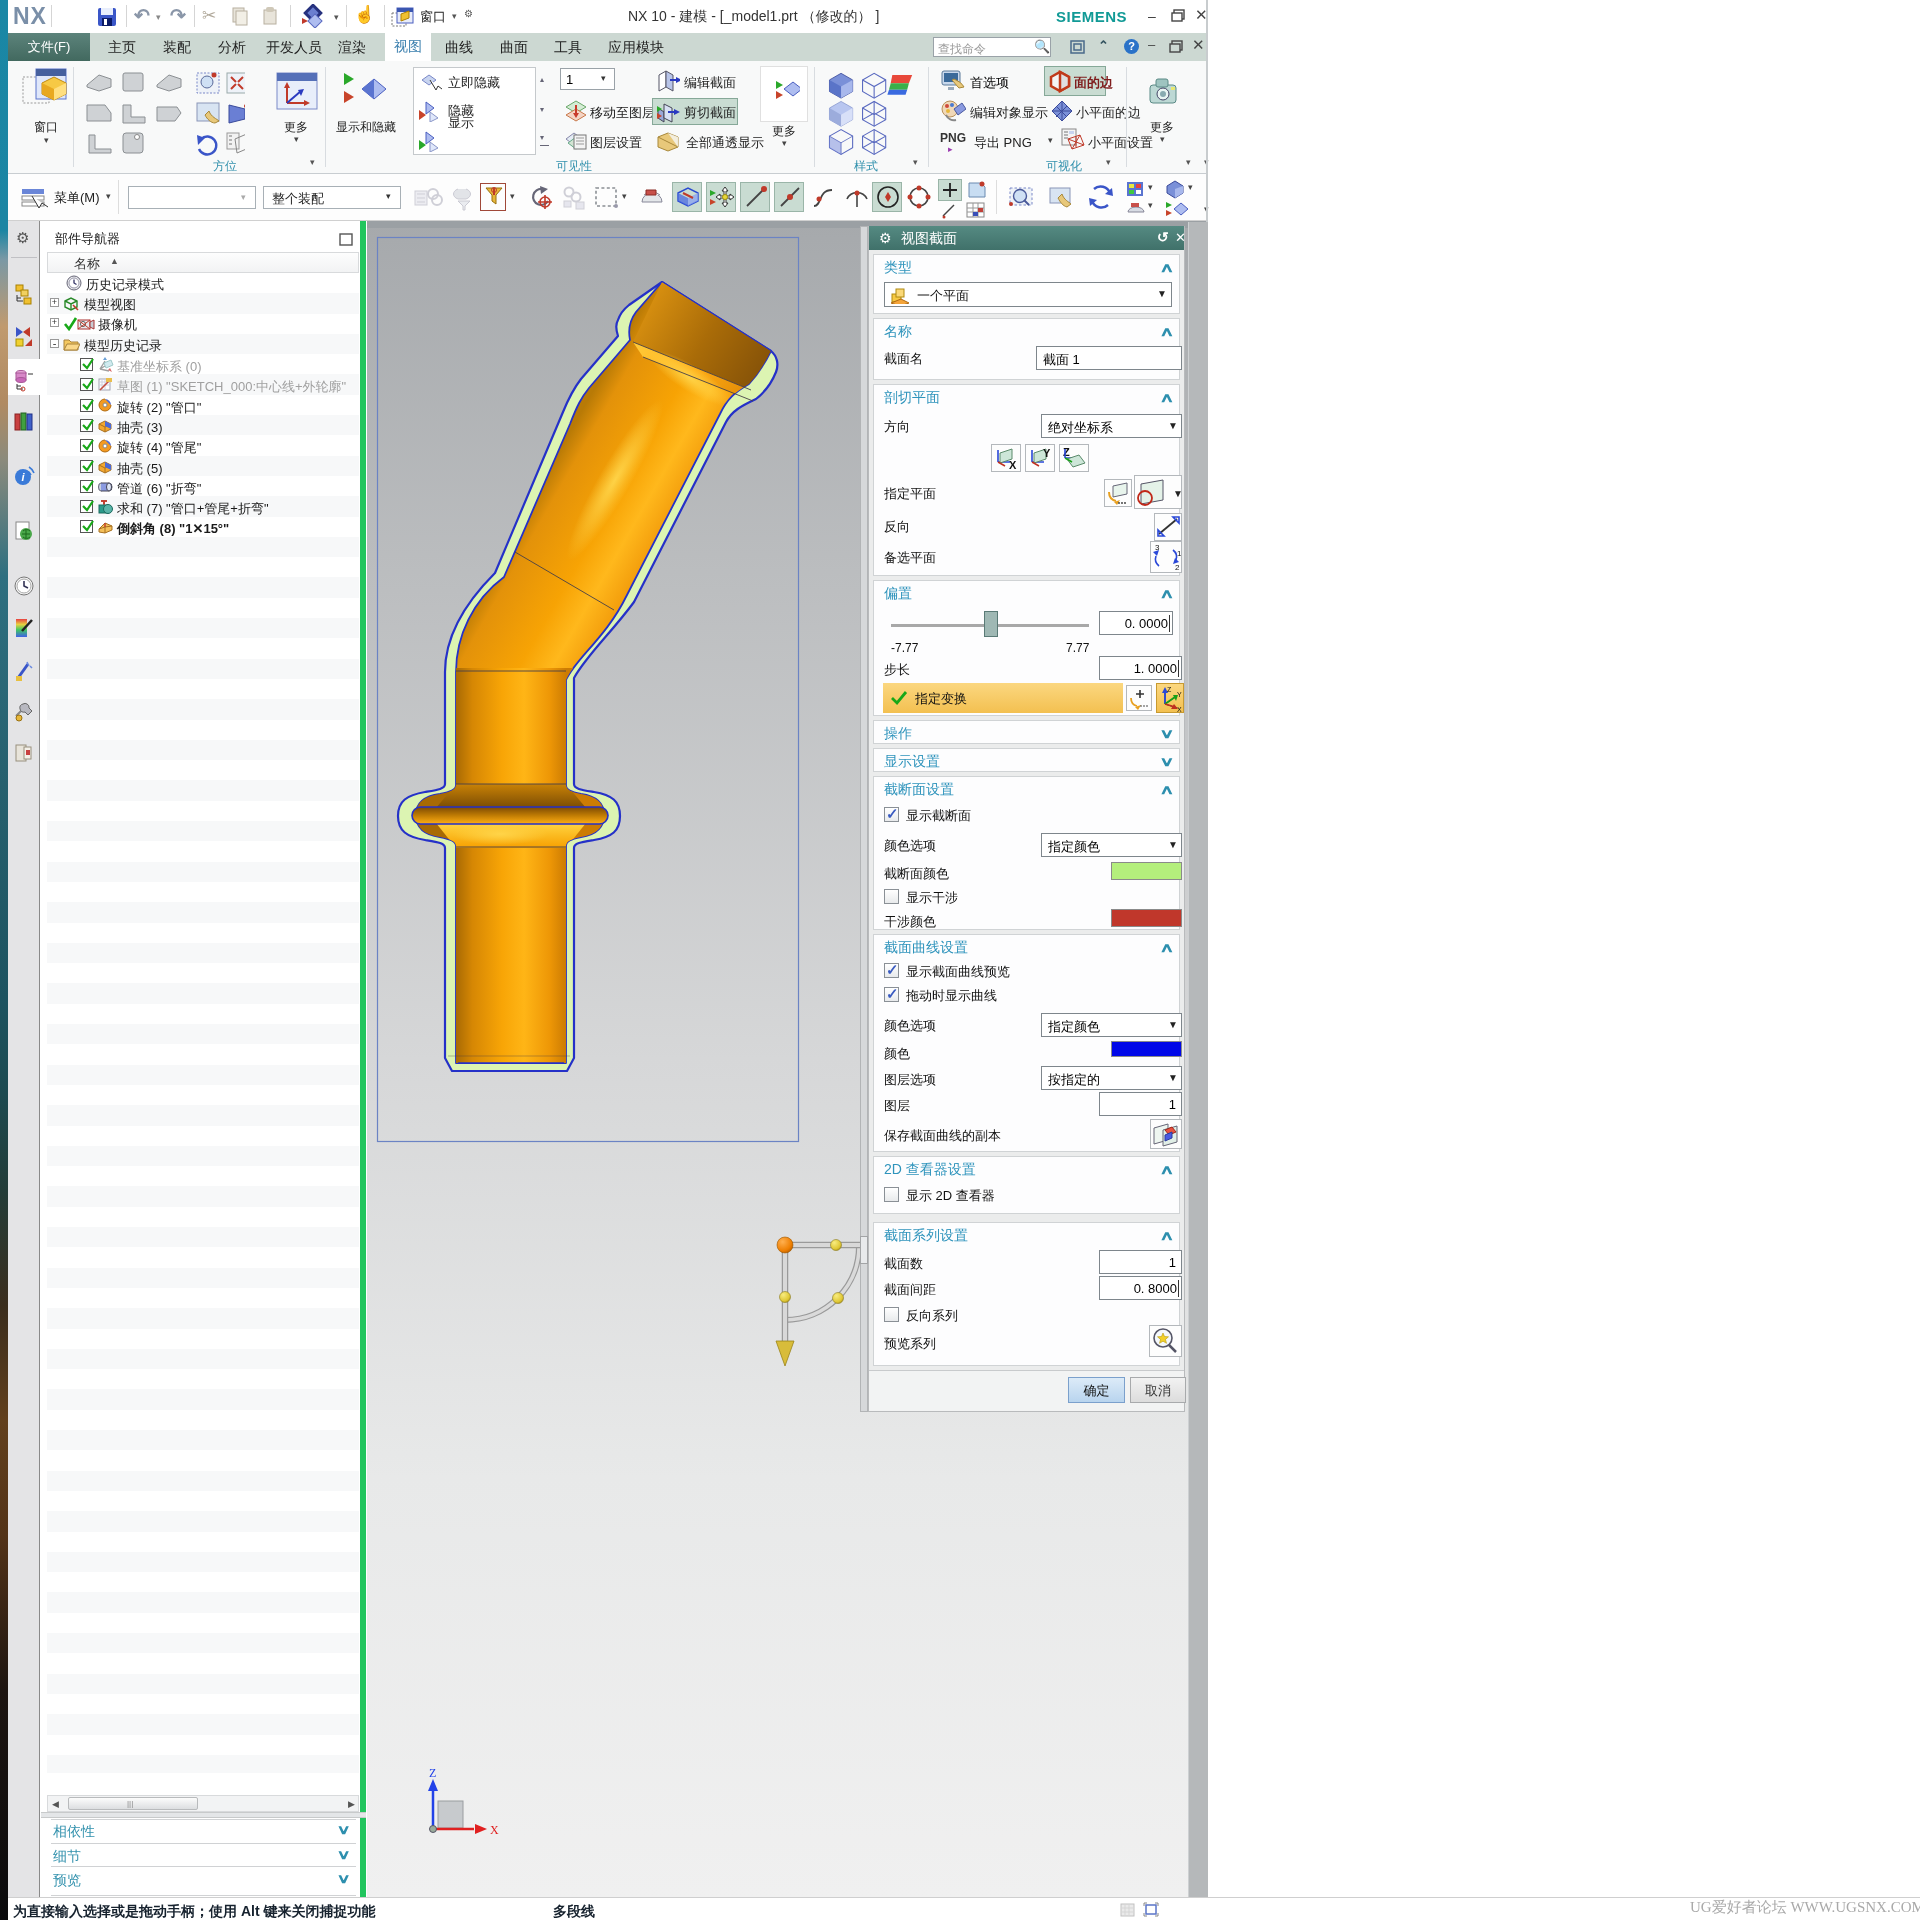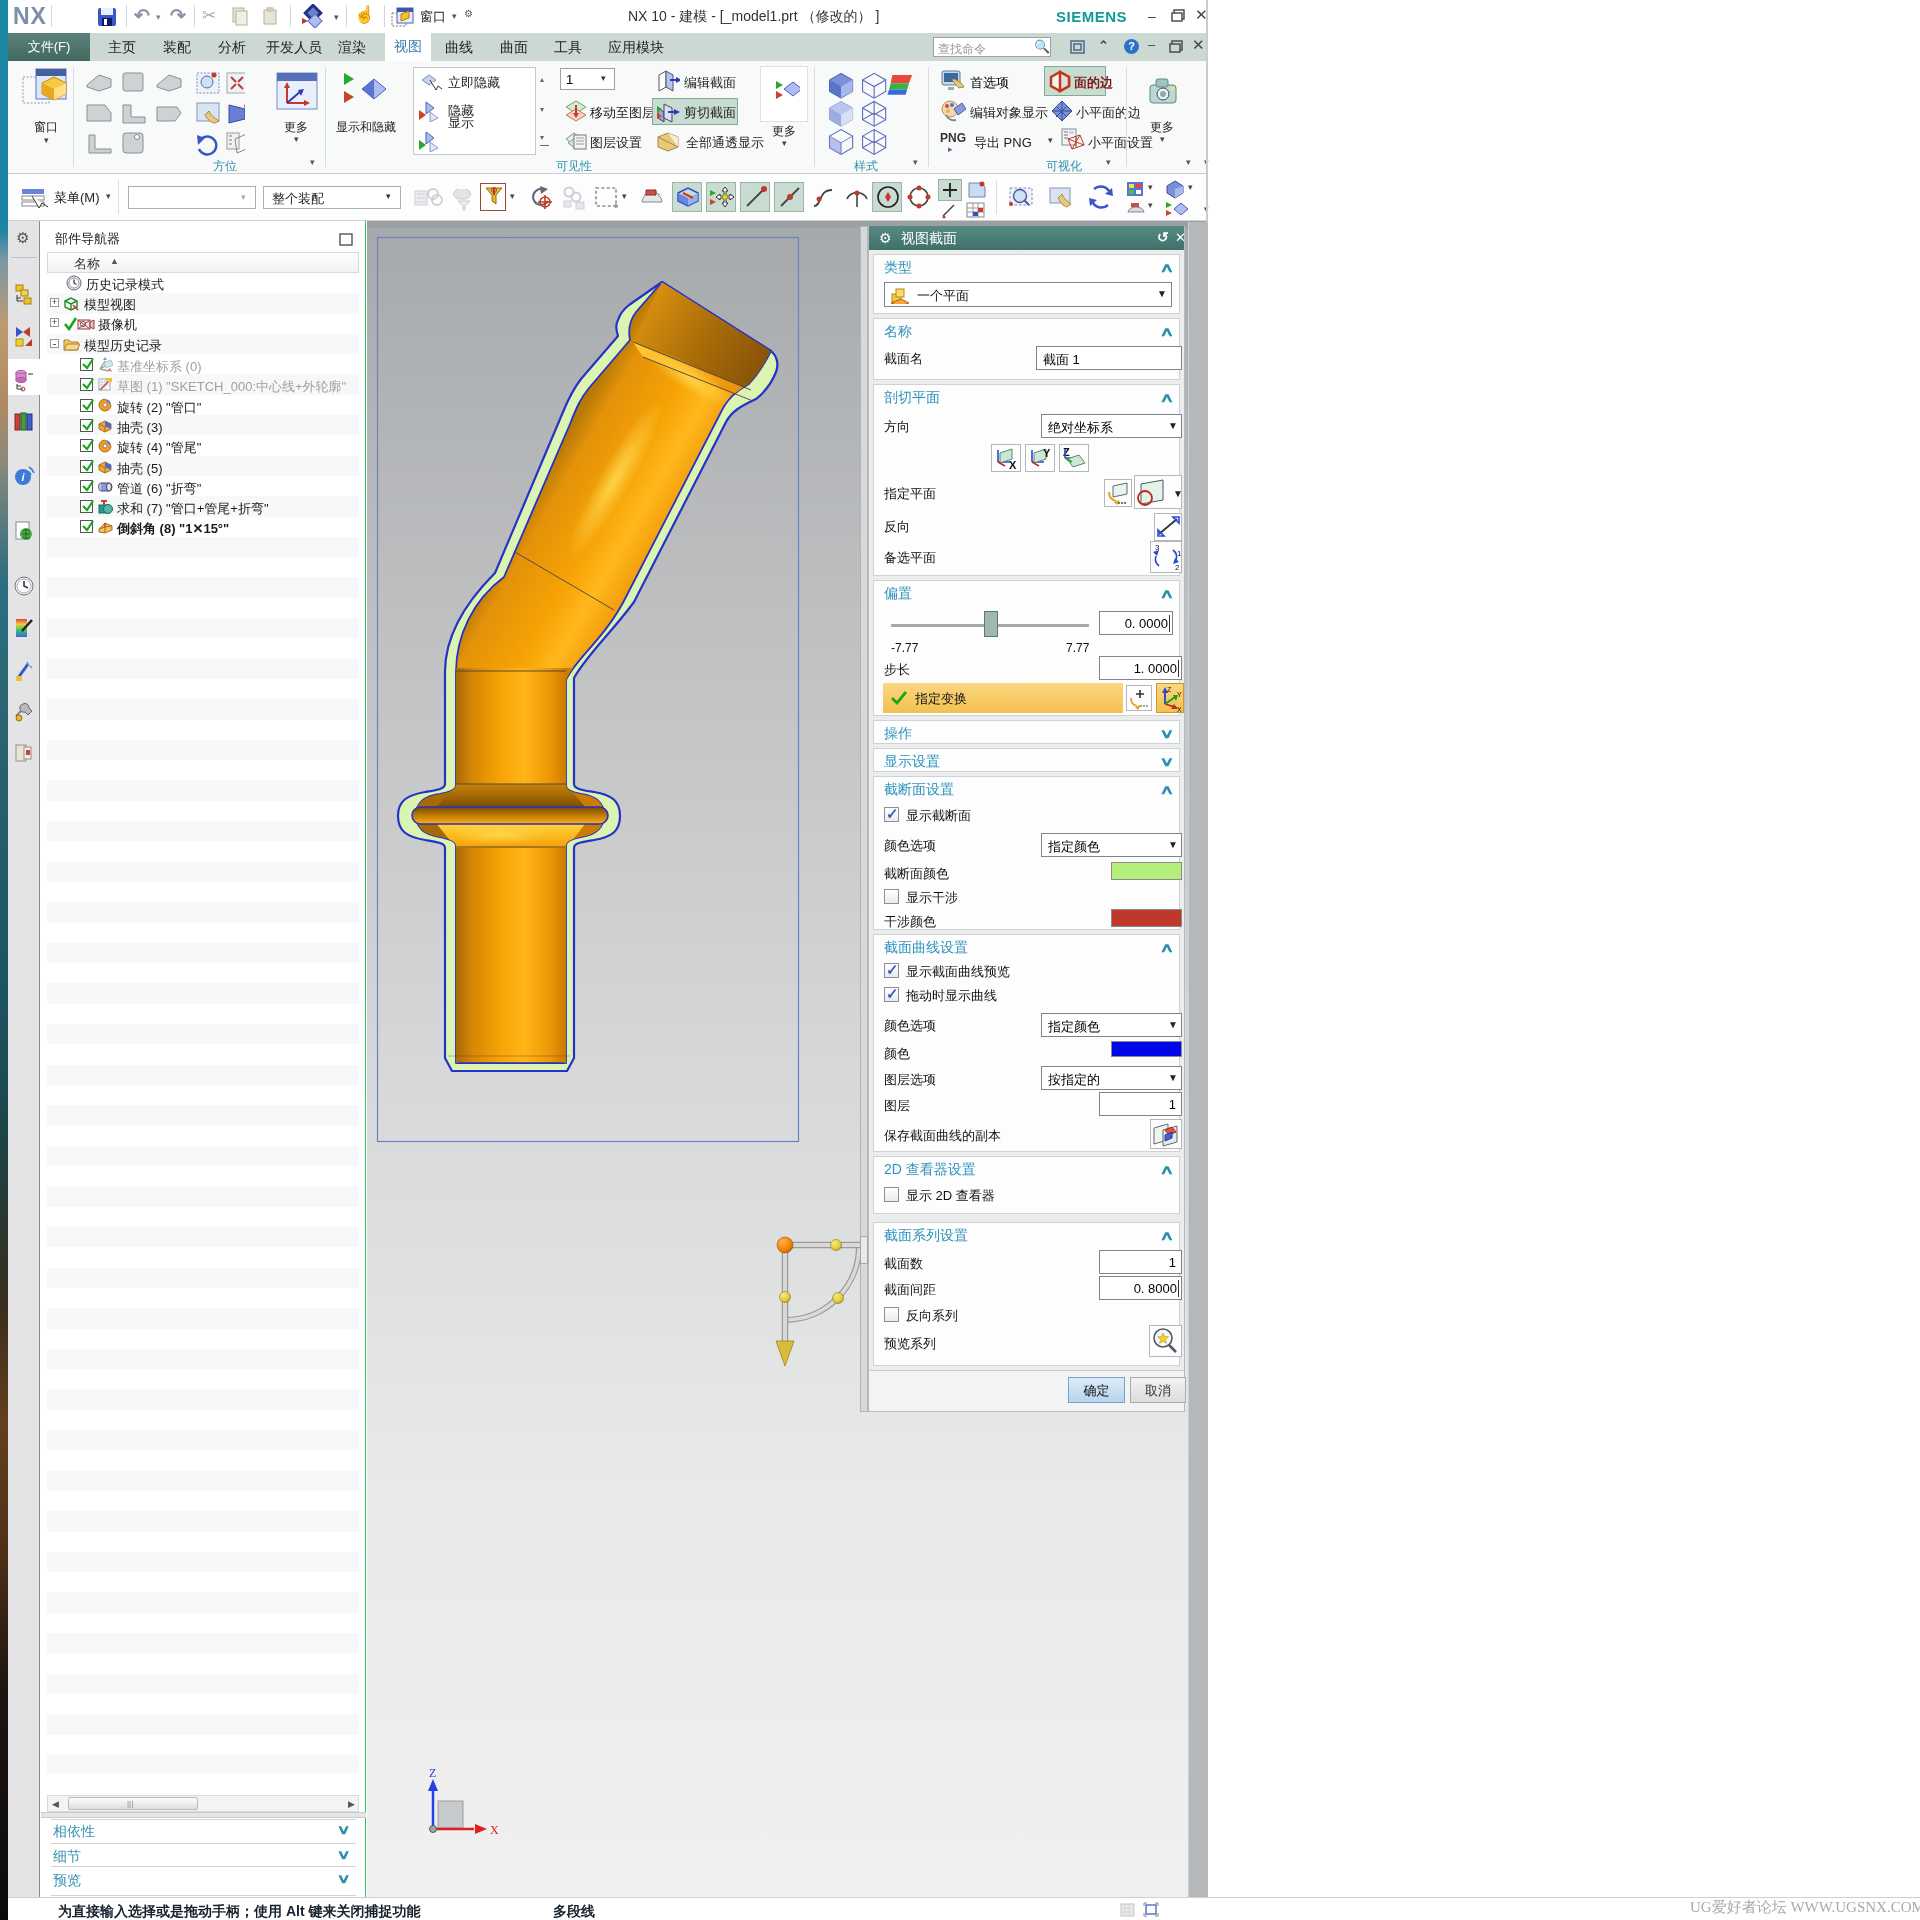--- a/index.html
+++ b/index.html
@@ -6,21 +6,21 @@
 .abs{position:absolute;}
 #page{position:relative;width:1920px;height:1920px;}
 
 #wall{left:0;top:0;width:8px;height:1920px;background:linear-gradient(180deg,#1a87a5 0,#1b85a3 12%,#7a98a5 13.5%,#c09a6e 17%,#b08a62 21%,#8a8a7c 24%,#2e6f80 30%,#27616f 40%,#1d5360 52%,#1d4a50 57%,#233c38 62%,#3a2d1d 68%,#62401d 74%,#533318 80%,#1d1511 88%,#0a0a0c 100%);}
 
 #titlebar{left:8px;top:0;width:1200px;height:33px;background:#fff;}
 #tabrow{left:8px;top:33px;width:1200px;height:28px;background:#ccd8d2;}
 #ribbon{left:8px;top:61px;width:1200px;height:113px;background:#f8f9f9;border-bottom:1px solid #c8cdd1;}
 #toolbar{left:8px;top:174px;width:1200px;height:47px;background:#fdfdfd;border-bottom:1px solid #d0d0d0;}
 #sidebar{left:8px;top:221px;width:32px;height:1676px;background:#e4e4e6;border-right:1px solid #8a8a8a;}
-#panel{left:41px;top:221px;width:325px;height:1676px;background:#fff;border-right:1px solid #22c55e;}
+#panel{left:41px;top:221px;width:325px;height:1676px;background:#fff;border-right:6px solid #22c55e;}
 #viewport{left:367px;top:221px;width:841px;height:1676px;background:linear-gradient(180deg,#a6a9ac 0,#bcbec0 22%,#d6d7d8 50%,#e8e9e9 75%,#f0f0f0 100%);}
 #dialog{left:860px;top:226px;width:325px;height:1186px;}
 #statusbar{left:8px;top:1897px;width:1912px;height:23px;background:#fff;border-top:1px solid #cfcfcf;}
 .t{position:absolute;white-space:nowrap;}
 .card{position:absolute;left:4px;width:307px;background:#fdfdfe;border:1px solid #d0d3d5;}
 .hdr{position:absolute;left:10px;top:4px;font-size:14px;color:#2f94bc;white-space:nowrap;}
 .up,.dn{position:absolute;left:288px;top:5px;font-size:13px;color:#2d8fae;font-weight:bold;transform:scaleX(1.6);}
 .chk{position:absolute;width:15px;height:15px;background:linear-gradient(180deg,#fff,#e8eaec);border:1px solid #8a9096;}
 .chk.on::after{content:"\2713";position:absolute;left:1px;top:-3px;font-size:15px;font-weight:bold;color:#3a5bc0;}
 </style></head>
@@ -1083,21 +1083,21 @@
       </div>
       <div class="abs" style="left:0;top:1144px;width:315px;height:41px;background:#f2f3f3;border-top:1px solid #c8cacc;">
         <div class="abs" style="left:199px;top:6px;width:57px;height:26px;background:linear-gradient(180deg,#dcebf8,#b8d4ee);border:1px solid #7ba0cc;text-align:center;line-height:25px;font-size:13px;color:#111;">确定</div>
         <div class="abs" style="left:261px;top:6px;width:56px;height:26px;background:linear-gradient(180deg,#f2f2f2,#dcdcdc);border:1px solid #a8aaac;text-align:center;line-height:25px;font-size:13px;color:#333;">取消</div>
       </div>
     </div>
   </div>
   <div class="abs" style="left:1188px;top:222px;width:20px;height:1675px;background:#b5b8ba;border-left:1px solid #cdd0d2;"></div>
   <div class="abs" style="left:1206px;top:0;width:2px;height:222px;background:#c8ccce;"></div>
   <div id="statusbar" class="abs">
-    <div class="t" style="left:5px;top:5px;font-size:14px;font-weight:bold;color:#16222e;margin-left:45px;">为直接输入选择或是拖动手柄；使用 Alt 键来关闭捕捉功能</div>
+    <div class="t" style="left:5px;top:5px;font-size:14px;font-weight:bold;color:#16222e;">为直接输入选择或是拖动手柄；使用 Alt 键来关闭捕捉功能</div>
     <div class="t" style="left:545px;top:5px;font-size:14px;font-weight:bold;color:#16222e;">多段线</div>
     <svg class="abs" style="left:1112px;top:5px;" width="15" height="14" opacity="0.6">
         <rect x="1" y="1" width="13" height="12" fill="#ddd" stroke="#999"></rect>
         <path d="M1 5 h13 M1 9 h13 M5 1 v12 M9 1 v12" stroke="#bbb"></path>
       </svg>
     <svg class="abs" style="left:1135px;top:4px;" width="16" height="15">
         <rect x="3" y="3" width="10" height="9" fill="#fff" stroke="#5a74c8" stroke-width="1.5"></rect>
         <path d="M1 1 h3 M12 1 h3 M1 14 h3 M12 14 h3 M1 1 v3 M1 11 v3 M15 1 v3 M15 11 v3" stroke="#888"></path>
       </svg>
   </div>

